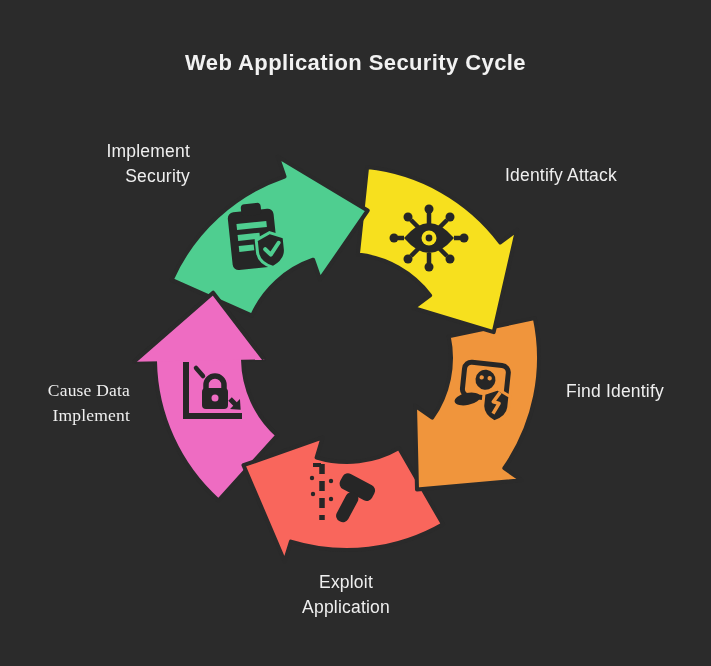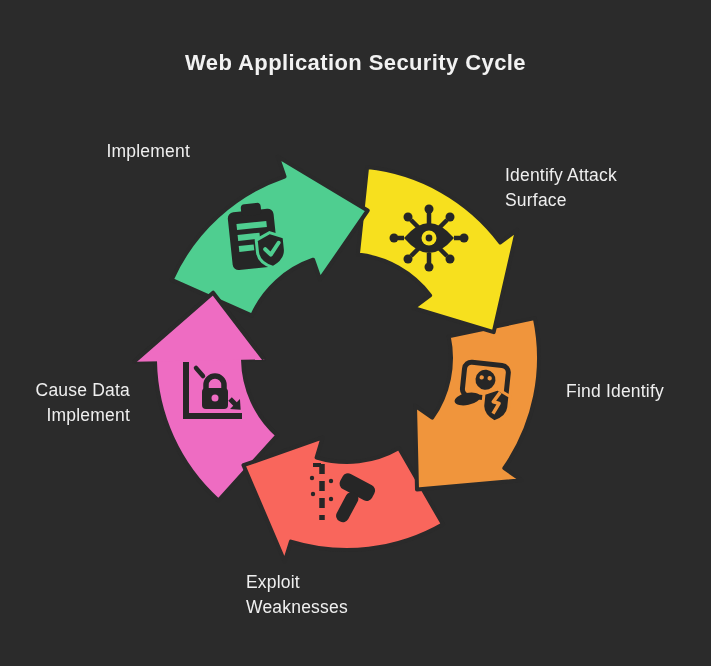--- a/index.html
+++ b/index.html
@@ -7,21 +7,21 @@
     width:711px;height:666px;position:relative;overflow:hidden;
     background:#2b2b2b;
     font-family:"Liberation Sans",sans-serif;
   }
   .title{
     position:absolute;top:50px;left:0;width:711px;text-align:center;
     font-size:22px;font-weight:700;color:#f2f2f2;letter-spacing:.4px;
   }
   .step-label{
     position:absolute;font-size:17.5px;line-height:25px;color:#efefef;
-    letter-spacing:.2px;font-weight:400;
+    letter-spacing:.2px;font-weight:400;text-align:center;
   }
   .step-label span{display:block;}
   .align-right{text-align:right;}
   .align-center{}
   svg.diagram{position:absolute;left:0;top:0;}
   .arrow{stroke:#2a2a2a;stroke-width:4;stroke-linejoin:round;}
   .ic-f{fill:#262626;}
   .ic-s{fill:none;stroke:#262626;}
 </style>
 </head>
@@ -95,32 +95,32 @@
     <path class="ic-s" stroke-width="4.5" stroke-linecap="round" d="M-17,-21 L-10,-13"></path>
     <path class="ic-s" stroke-width="5.5" d="M-7,1 L-7,-4 A9,9 0 0 1 11,-4 L11,1"></path>
     <rect class="ic-f" x="-11" y="-1" width="26" height="21" rx="4"></rect>
     <circle cx="2" cy="9" r="3.5" fill="#ee6cc2"></circle>
     <path class="ic-f" transform="translate(22,15) rotate(45)" d="M-7,-2.5 L0,-2.5 L0,-7 L8,0 L0,7 L0,2.5 L-7,2.5 Z"></path>
   </g>
 </svg>
 
 <div class="step-label align-right" style="top:139px;right:521px;">
   <span>Implement</span>
+  <span>Security</span>
 </div>
 
 <div class="step-label" style="top:163px;left:505px;">
   <span>Identify Attack</span>
-  <span>Surface</span>
 </div>
 
 <div class="step-label" style="top:379px;left:566px;">
   <span>Find Identify</span>
 </div>
 
 <div class="step-label align-center" style="top:570px;left:246px;width:200px;">
   <span>Exploit</span>
-  <span>Weaknesses</span>
+  <span>Application</span>
 </div>
 
-<div class="step-label align-right" style="top:378px;right:581px;">
+<div class="step-label align-right" style="top:378px;right:581px;font-family:Liberation Serif, serif;">
   <span>Cause Data</span>
   <span>Implement</span>
 </div>
 
 </body></html>

